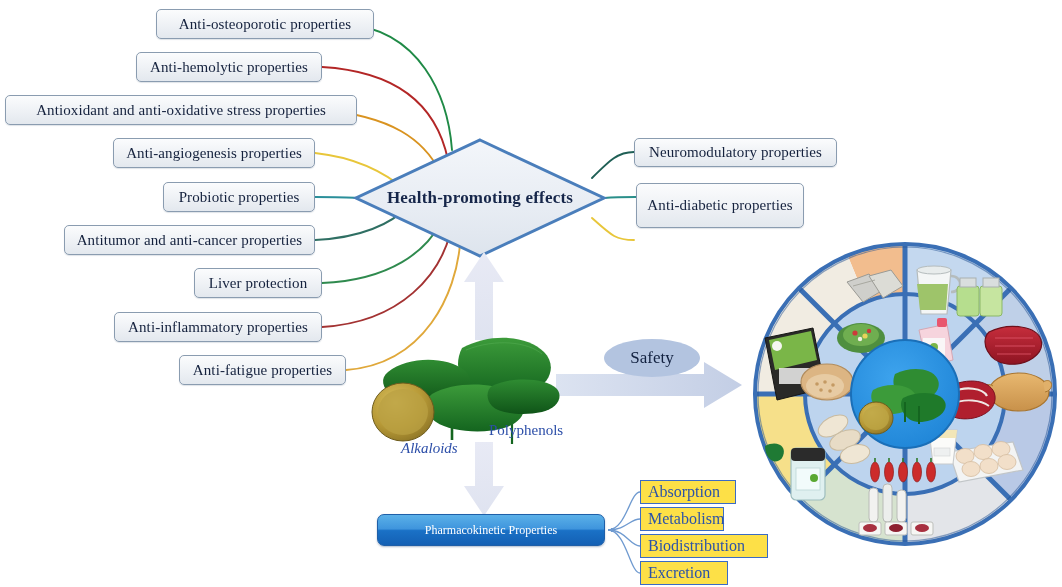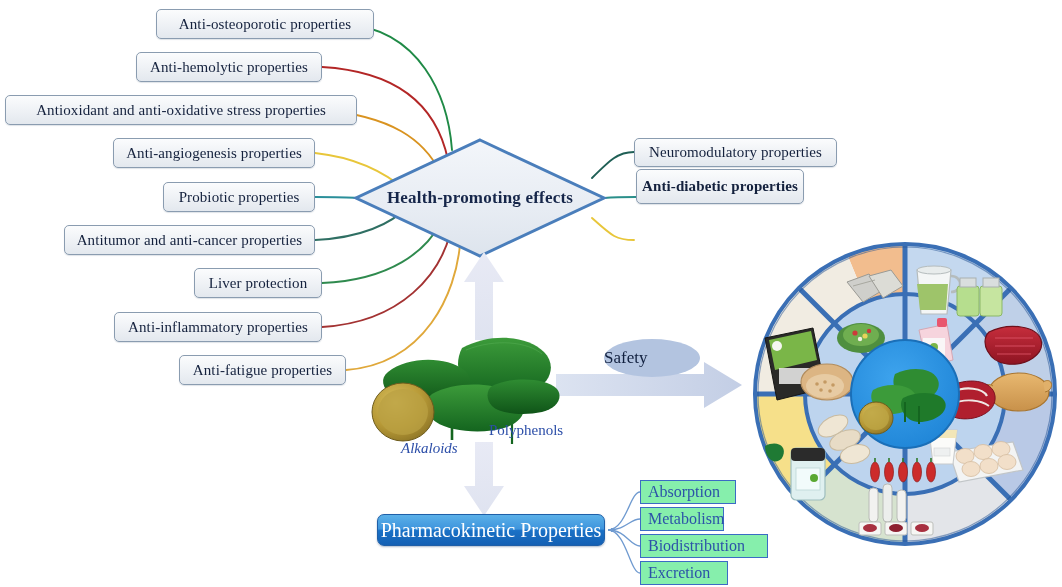--- a/index.html
+++ b/index.html
@@ -73,21 +73,21 @@
   .safety-ellipse {
     position: absolute;
     left: 604px;
     top: 339px;
     width: 96px;
     height: 38px;
     border-radius: 50%;
     background: #b3c4e0;
     display: flex;
     align-items: center;
-    justify-content: flex-start;
+    justify-content: center;
     font-family: "Liberation Serif", serif;
     font-size: 17px;
     color: #11203f;
     z-index: 6;
   }
 
   
   .mat-label {
     position: absolute;
     font-family: "Liberation Serif", serif;
@@ -108,34 +108,34 @@
     height: 32px;
     box-sizing: border-box;
     display: flex;
     align-items: center;
     justify-content: center;
     border-radius: 7px;
     border: 1px solid #1f5fa8;
     background: linear-gradient(to bottom, #5ab0e8 0%, #3f95dd 46%, #1a71c6 52%, #1360b4 100%);
     color: #ffffff;
     font-family: "Liberation Serif", serif;
-    font-size: 20px;
+    font-size: 12px;
     box-shadow: 0 1px 2px rgba(20,60,110,.35);
     z-index: 6;
   }
   .pk-sub {
     position: absolute;
     box-sizing: border-box;
     display: flex;
     align-items: center;
     justify-content: flex-start;
     padding-left: 7px;
     height: 24px;
     border: 1px solid #3b6bc4;
-    background: #86efac;
+    background: #fde047;
     color: #2c53a8;
     font-family: "Liberation Serif", serif;
     font-size: 16px;
     white-space: nowrap;
     z-index: 6;
   }
 
   
   #wheel {
     position: absolute;
@@ -268,21 +268,21 @@
   <div class="effect-box" style="left:114px; top:312px; width:208px; height:30px;">
     <span>Anti-inflammatory properties</span>
   </div>
   <div class="effect-box" style="left:179px; top:355px; width:167px; height:30px;">
     <span>Anti-fatigue properties</span>
   </div>
 
   <div class="effect-box" style="left:634px; top:138px; width:203px; height:29px;">
     <span>Neuromodulatory properties</span>
   </div>
-  <div class="effect-box" style="left:636px; top:169px; width:168px; height:35px;font-weight:bold;">
+  <div class="effect-box" style="left:636px; top:183px; width:168px; height:45px;">
     <span>Anti-diabetic properties</span>
   </div>
 
   <div class="diamond-wrap">
     <div class="diamond-label">Health-promoting effects</div>
   </div>
 
   <div class="mat-label" id="label-alkaloids">Alkaloids</div>
   <div class="mat-label" id="label-polyphenols">Polyphenols</div>
 

